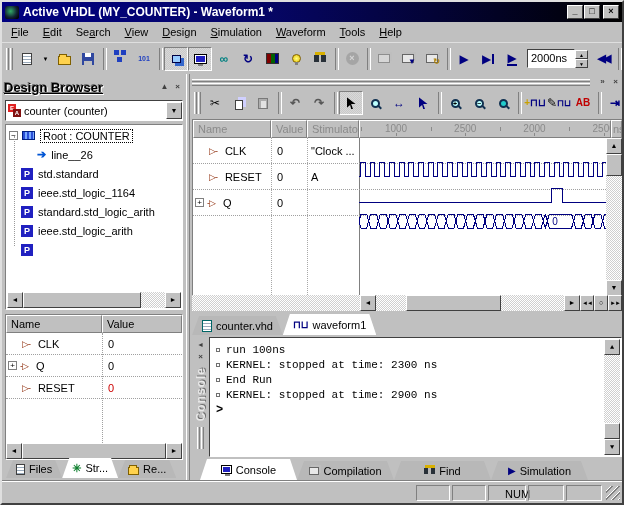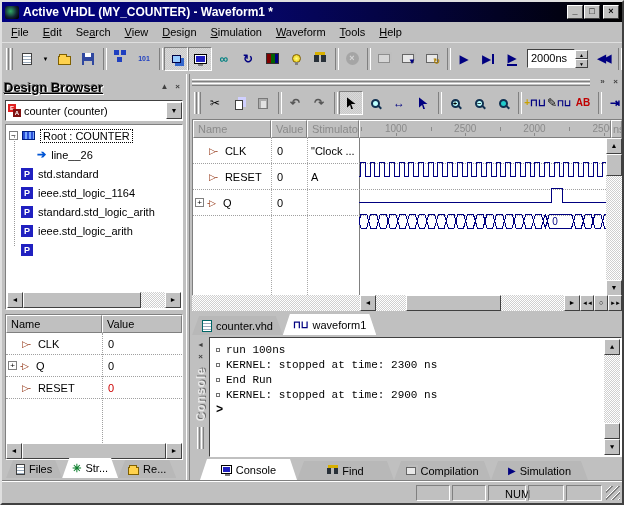--- a/index.html
+++ b/index.html
@@ -584,26 +584,26 @@
         </div>
       </div>
     </div>
 
     <div class="tabs-row con-tabs">
       <span class="tab active">
         <span class="i-monitor" style="width:11px;height:9px"></span>
         <span>Console</span>
       </span>
       <span class="tab">
+        <span class="i-stack" style="width:10px;height:8px"></span>
+        <span>Compilation</span>
+      </span>
+      <span class="tab">
         <span class="i-binoc" style="width:4px;height:6px"></span>
         <span>Find</span>
-      </span>
-      <span class="tab">
-        <span class="i-stack" style="width:10px;height:8px"></span>
-        <span>Compilation</span>
       </span>
       <span class="tab">
         <span class="glyph navy" style="font-size:10px">▶</span>
         <span>Simulation</span>
       </span>
     </div>
   </div>
 
   <div class="statusbar">
     <span class="pane" style="width:15px"></span>

